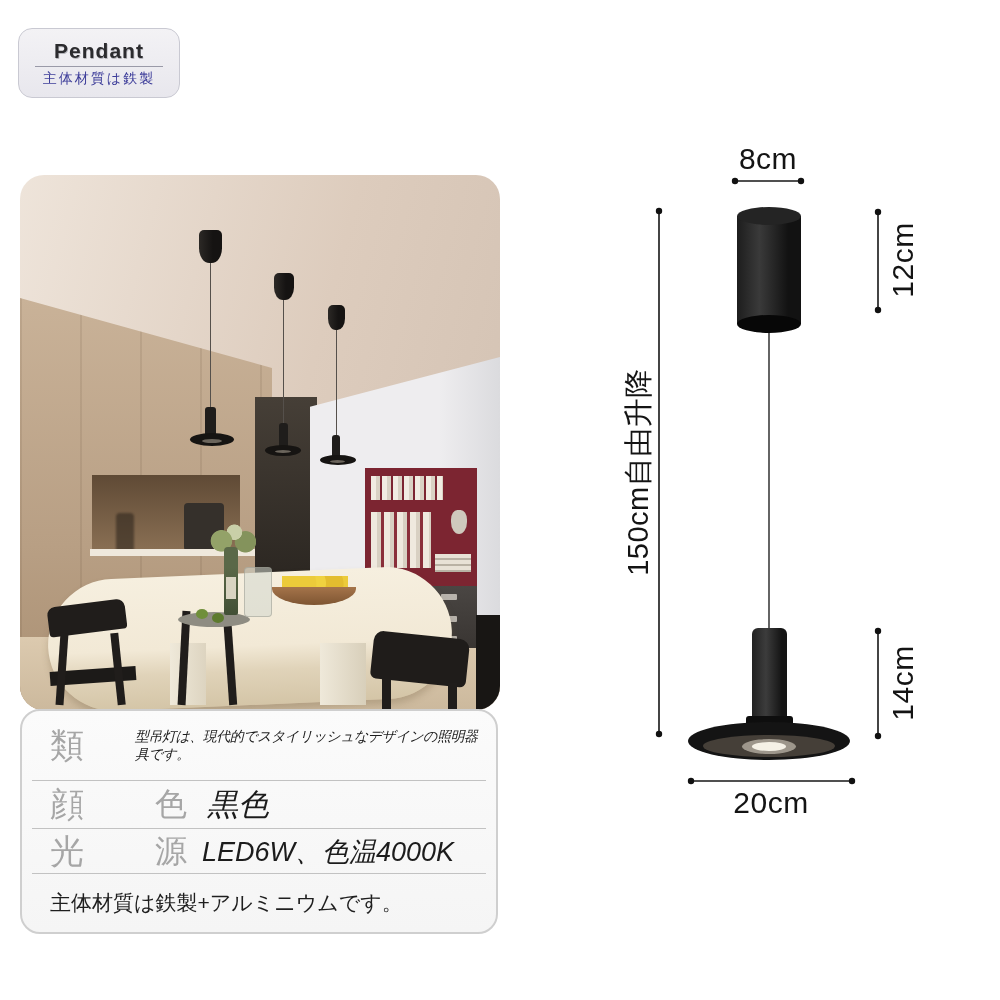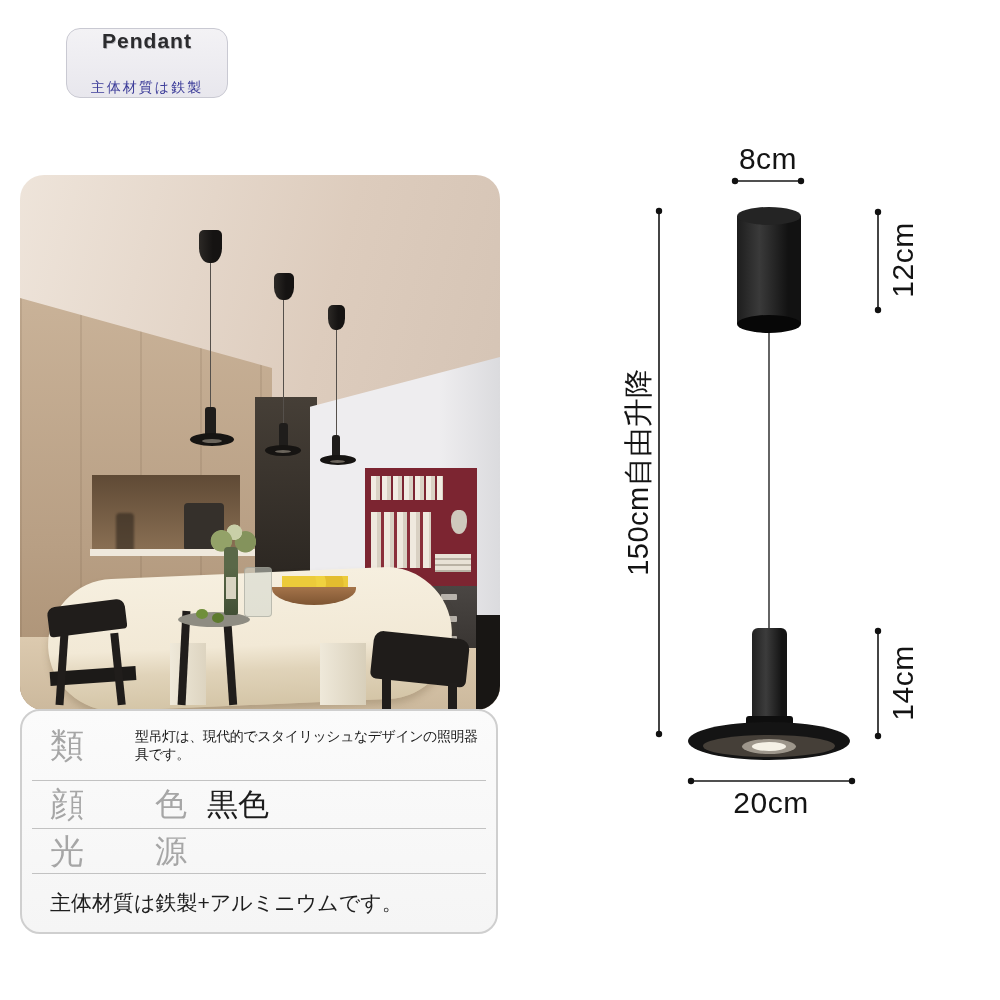--- a/index.html
+++ b/index.html
@@ -3,21 +3,21 @@
 <meta charset="utf-8">
 <style>
   html,body { margin:0; padding:0; background:#ffffff; }
   .page { position:relative; width:1000px; height:1000px; background:#ffffff; overflow:hidden;
           font-family:"Liberation Sans", sans-serif; }
 
   
   .badge { position:absolute; left:18px; top:28px; width:160px; height:68px;
            background:linear-gradient(180deg,#f3f2f5,#e8e7ed);
            border:1px solid #c9c9d2; border-radius:14px;
-           display:flex; flex-direction:column; align-items:center; justify-content:center; gap:13px;margin-left:48px; }
+           display:flex; flex-direction:column; align-items:center; justify-content:center; gap:3px; }
   .badge-brand { font-size:21px; font-weight:700; color:#2b2b2e; letter-spacing:1px;
                  text-shadow:0.6px 0.6px 0 rgba(110,110,120,.45); }
   .badge-divider { width:128px; height:1px; background:#9a9aa8; }
   .badge-sub { font-size:14px; color:#3c3c99; letter-spacing:2px; }
 
   
   .photo { position:absolute; left:20px; top:175px; width:480px; height:535px;
            border-radius:24px; overflow:hidden;
            background:linear-gradient(105deg,#eee4da 0%,#ddccbd 55%,#d2c1b2 100%); }
   .photo * { position:absolute; }
@@ -98,21 +98,21 @@
            border:2px solid #cfcfcf; border-radius:20px;
            background:linear-gradient(180deg,#fbfbfb,#f5f5f5); }
   .spec-row { position:relative; width:100%; }
   .spec-row.sep::after { content:""; position:absolute; left:10px; right:10px; bottom:0; height:1px;
                          background:#c2c2c2; }
   .r1 { height:70px; } .r2 { height:48px; } .r3 { height:45px; } .r4 { height:58px; }
   .spec-label  { position:absolute; left:28px; top:50%; transform:translateY(-50%);
                  font-size:34px; color:#a6a6a6; }
   .spec-label2 { position:absolute; left:133px; top:50%; transform:translateY(-50%);
                  font-size:32px; color:#a6a6a6; }
-  .spec-value  { position:absolute; top:50%; transform:translateY(-50%); color:#1c1c1c; }
+  .spec-value  { position:absolute; top:50%; transform:translateY(-50%); color:#1c1c1c;font-style:italic; }
   .v1 { left:113px; font-size:14px; letter-spacing:-0.5px; width:355px; }
   .v2 { left:185px; font-size:31px; }
   .v3 { left:180px; font-size:27px; }
   .v4 { left:28px;  font-size:21px; color:#1e1e1e; position:absolute; top:50%; transform:translateY(-50%); }
 </style>
 </head>
 <body>
 
 <div class="page">
 
@@ -261,19 +261,20 @@
       <span class="spec-value v1">型吊灯は、現代的でスタイリッシュなデザインの照明器具です。</span>
     </div>
     <div class="spec-row r2 sep">
       <span class="spec-label">顔</span>
       <span class="spec-label2">色</span>
       <span class="spec-value v2">黒色</span>
     </div>
     <div class="spec-row r3 sep">
       <span class="spec-label">光</span>
       <span class="spec-label2">源</span>
+      <span class="spec-value v3">LED6W、色温4000K</span>
     </div>
     <div class="spec-row r4">
       <span class="v4">主体材質は鉄製+アルミニウムです。</span>
     </div>
   </div>
 
 </div>
 
 </body></html>

